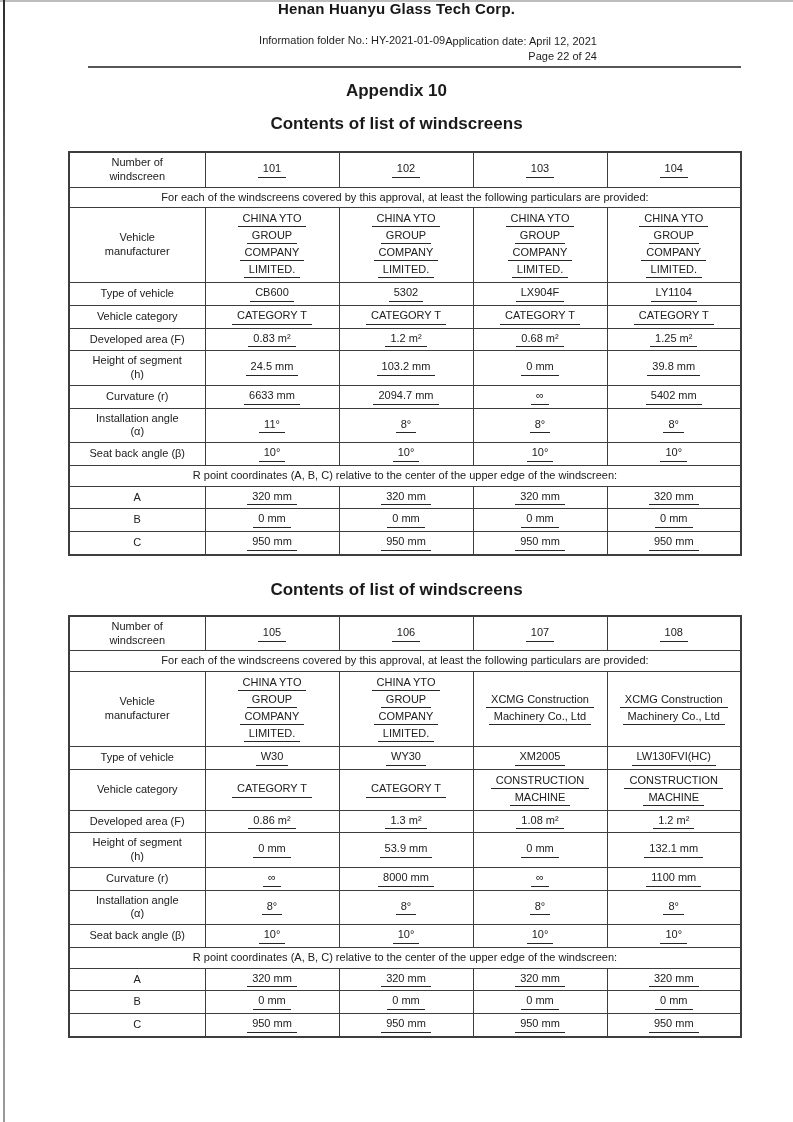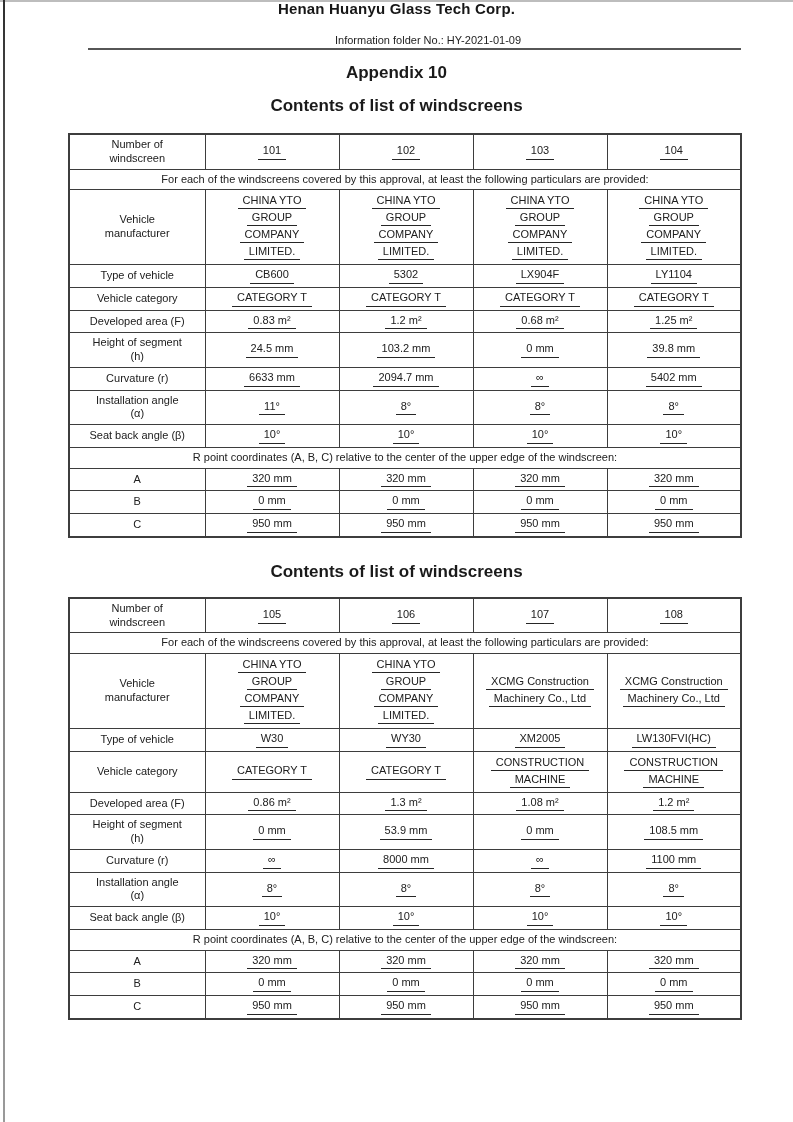--- a/index.html
+++ b/index.html
@@ -60,20 +60,24 @@
 </head>
 <body>
 
 <div class="scan-edge-top"></div>
 <div class="scan-edge-left"></div>
 
 <div class="doc-title">Henan Huanyu Glass Tech Corp.</div>
 
 <div class="hdr-row">
   <div>Information folder No.: HY-2021-01-09</div>
+  <div class="hdr-right">
+    <div>Application date: April 12, 2021</div>
+    <div>Page 22 of 24</div>
+  </div>
 </div>
 <hr class="rule">
 
 <div class="sec-title appendix">Appendix 10</div>
 <div class="sec-title tbl-title1">Contents of list of windscreens</div>
 
 <table class="wtable">
   <colgroup>
       <col class="c-lbl">
       <col class="c-val">
@@ -271,21 +275,21 @@
     <td><span class="uv">1.3 m²</span></td>
     <td><span class="uv">1.08 m²</span></td>
     <td><span class="uv">1.2 m²</span></td>
   </tr>
   <tr>
     <td class="lbl">Height of segment
 (h)</td>
     <td><span class="uv">0 mm</span></td>
     <td><span class="uv">53.9 mm</span></td>
     <td><span class="uv">0 mm</span></td>
-    <td><span class="uv">108.5 mm</span></td>
+    <td><span class="uv">132.1 mm</span></td>
   </tr>
   <tr>
     <td class="lbl">Curvature (r)</td>
     <td><span class="uv">∞</span></td>
     <td><span class="uv">8000 mm</span></td>
     <td><span class="uv">∞</span></td>
     <td><span class="uv">1100 mm</span></td>
   </tr>
   <tr>
     <td class="lbl">Installation angle

